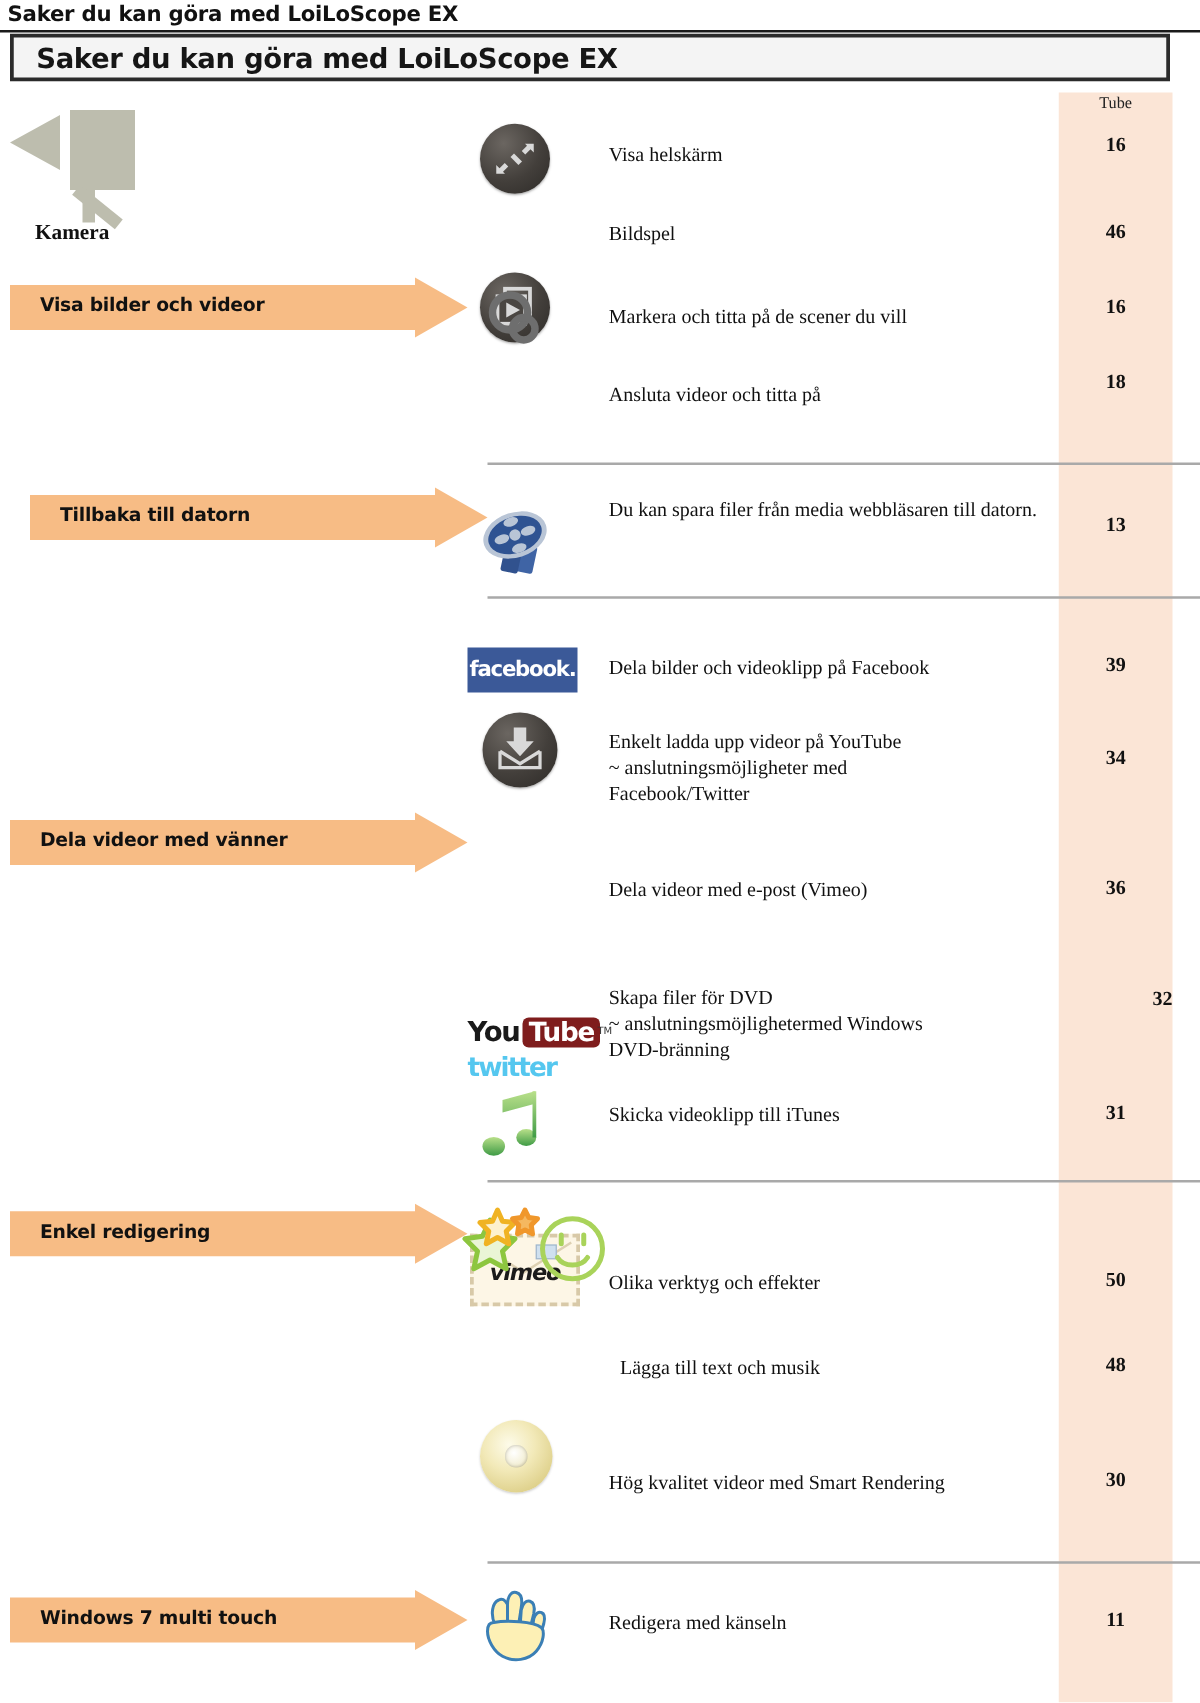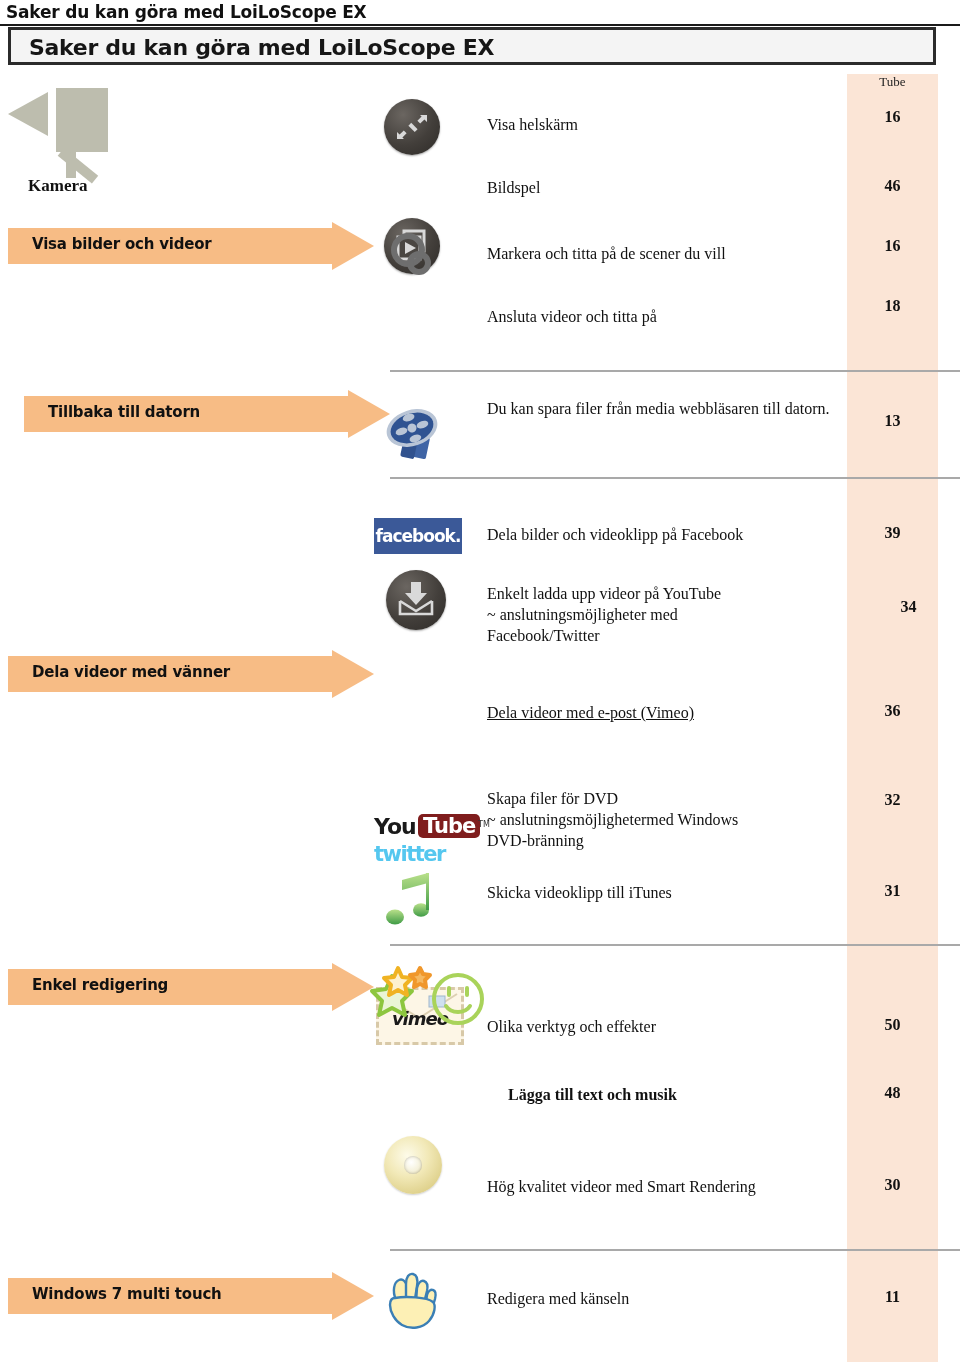--- a/index.html
+++ b/index.html
@@ -201,37 +201,37 @@
 
 <div class="row-icon yt-wrap" style="left:374px;top:580px;width:118px;height:58px;">
   <span class="yt-you">You</span>
   <span class="yt-tube">Tube</span>
   <span class="yt-tv">TM</span>
   <span class="tw">twitter</span>
 </div>
 <div class="row-text" style="left:487px;top:583px;width:330px;white-space:pre-line;">Enkelt ladda upp videor på YouTube
 ~ anslutningsmöjligheter med
 Facebook/Twitter</div>
-<div class="row-page" style="top:598px;padding-left:16px;">34</div>
+<div class="row-page" style="top:598px;">34</div>
 
 <div class="row-icon env" style="left:376px;top:695px;width:88px;height:58px;">
   <svg width="80" height="50" viewBox="0 0 80 50" style="position:absolute;left:0;top:0;">
     <path d="M2 4l38 24L78 4" fill="none" stroke="#ddd0b2" stroke-width="2"></path>
     <rect x="50" y="6" width="16" height="11" fill="#cfe0ef" stroke="#9fb6cc"></rect>
   </svg>
   <span class="vm">vimeo</span>
 </div>
-<div class="row-text" style="left:487px;top:702px;width:350px;text-decoration:underline;">Dela videor med e-post (Vimeo)</div>
+<div class="row-text" style="left:487px;top:702px;width:350px;">Dela videor med e-post (Vimeo)</div>
 <div class="row-page" style="top:702px;">36</div>
 
 <div class="row-icon disc" style="left:384px;top:786px;width:58px;height:58px;"></div>
 <div class="row-text" style="left:487px;top:788px;width:350px;white-space:pre-line;">Skapa filer för DVD
 ~ anslutningsmöjlighetermed Windows
 DVD-bränning</div>
-<div class="row-page" style="top:791px;">32</div>
+<div class="row-page" style="top:791px;text-align:right;">32</div>
 
 <div class="row-icon" style="left:382px;top:868px;width:60px;height:64px;">
   <svg width="60" height="64" viewBox="0 0 60 64">
     <defs>
         <linearGradient id="gn" x1="0" y1="0" x2="0" y2="1">
       <stop offset="0" stop-color="#b9e08a"></stop>
           <stop offset="1" stop-color="#3f9b46"></stop>
         </linearGradient>
       </defs>
     <path d="M20 48V12l26-7v10L20 22" fill="url(#gn)"></path>
@@ -251,21 +251,21 @@
       <path d="M62 6l3 6 7 1-5 5 1 7-6-3-6 3 1-7-5-5 7-1z" stroke="#f0972b" fill="#f5b860"></path>
       <circle cx="100" cy="37" r="24" stroke="#a9d35a"></circle>
       <path d="M88 44c5 8 19 8 24 0" stroke="#a9d35a" stroke-linecap="round"></path>
       <path d="M91 26v7M109 26v7" stroke="#a9d35a" stroke-linecap="round"></path>
     </g>
   </svg>
 </div>
 <div class="row-text" style="left:487px;top:1016px;width:350px;">Olika verktyg och effekter</div>
 <div class="row-page" style="top:1016px;">50</div>
 
-<div class="row-text" style="left:508px;top:1084px;width:350px;font-weight:bold;">Lägga till text och musik</div>
+<div class="row-text" style="left:496px;top:1084px;width:350px;">Lägga till text och musik</div>
 <div class="row-page" style="top:1084px;">48</div>
 
 <div class="row-text" style="left:487px;top:1176px;width:350px;">Hög kvalitet videor med Smart Rendering</div>
 <div class="row-page" style="top:1176px;">30</div>
 
 <div class="row-icon" style="left:382px;top:1264px;width:66px;height:70px;">
   <svg width="66" height="70" viewBox="0 0 66 70">
     <g fill="#fdf0b5" stroke="#3b7fb5" stroke-width="2.4" stroke-linejoin="round">
       <path d="M14 36c-4-9-2-18 3-20 4-2 7 2 9 8l4 11z"></path>
       <path d="M24 20c0-7 3-11 7-10 4 1 5 6 4 12l-2 13-9-1z"></path>

